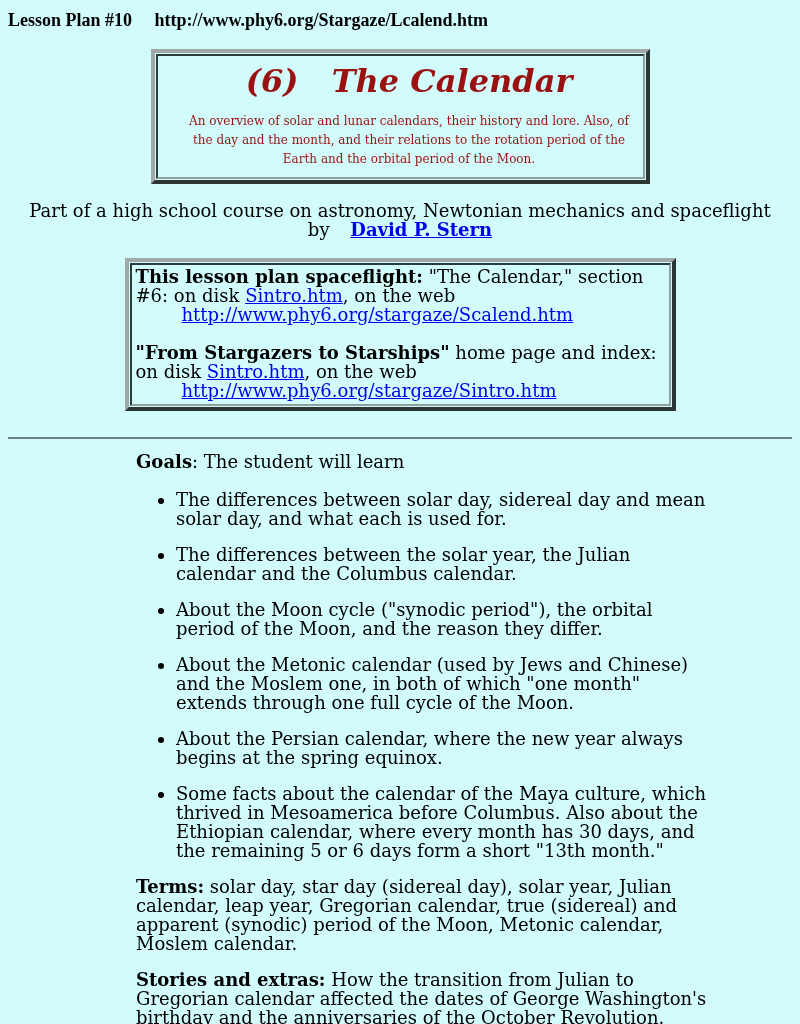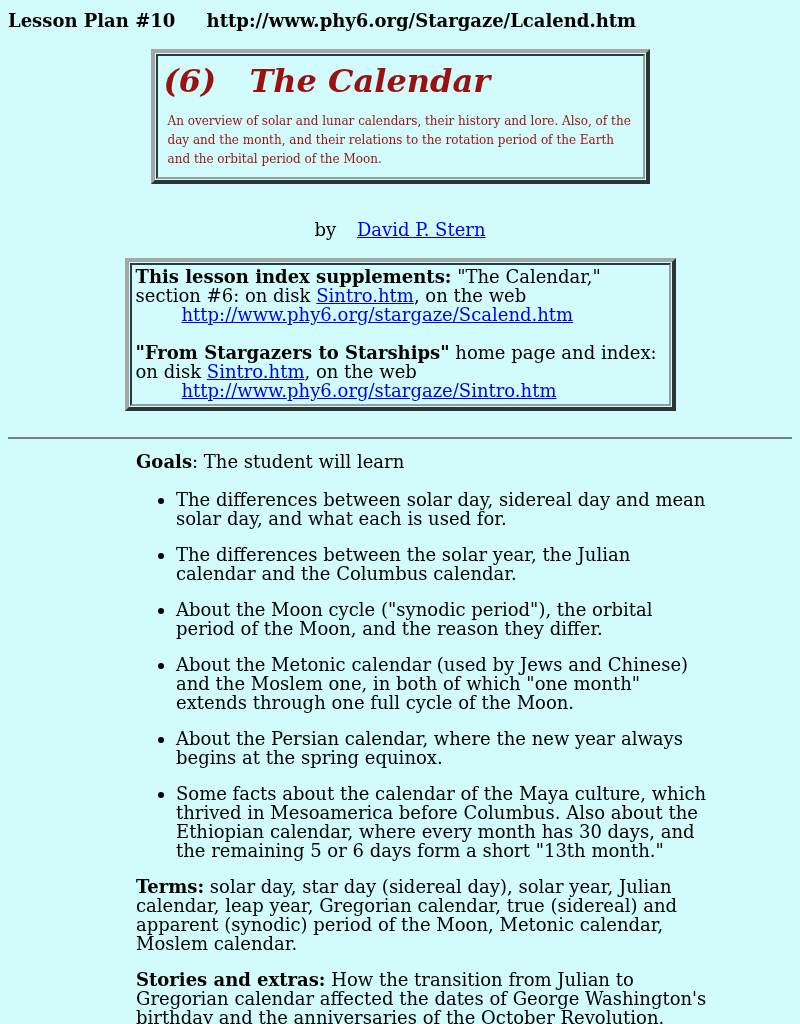--- a/index.html
+++ b/index.html
@@ -12,38 +12,39 @@
     background: #d2fbfb;
     color: #000000;
     font-family: "DejaVu Serif", serif;
     font-size: 18px;
   }
   .header {
     font-weight: bold;
     white-space: pre-wrap;
     margin: 2px 0 0 0;
     line-height: 21px;
+    font-family: Liberation Serif, serif;
   }
   .panel {
     border-style: solid;
     border-width: 4px;
     border-color: #a0a8a8 #2c3434 #2c3434 #a0a8a8;
     padding: 1px;
     margin: 18px auto 0 auto;
     background: transparent;
   }
   .panel-inner {
     border-style: solid;
     border-width: 2px;
     border-color: #2c3c3c #90a0a0 #90a0a0 #2c3c3c;
   }
   .panel-title { width: 489px; }
   .panel-title .panel-inner {
-    padding: 4px 6px 6px 6px;
-    text-align: left;
+    padding: 4px 6px 6px 24px;
+    text-align: center;
   }
   .lesson-title {
     font-family: "DejaVu Serif", serif;
     font-size: 32px;
     font-weight: bold;
     font-style: italic;
     color: #991111;
     white-space: pre-wrap;
     margin: 2px 0 0 0;
     line-height: 38px;
@@ -53,21 +54,21 @@
     line-height: 19px;
     color: #991111;
     margin: 12px 4px 2px 4px;
   }
   .byline {
     text-align: center;
     line-height: 19px;
     margin: 17px 0 19px 0;
   }
   a { color: #0000ee; text-decoration: underline; }
-  .bold-link { font-weight: normal; margin-left: 15px; }
+  .bold-link { font-weight: bold; margin-left: 15px; }
   .panel-supplement { width: 541px; margin-top: 0; }
   .panel-supplement .panel-inner {
     padding: 2px 4px 2px 4px;
     line-height: 19px;
     text-align: left;
   }
   .supp-para { margin: 0 0 19px 0; }
   .supp-para.last { margin: 0 0 2px 0; }
   .url-link {
     display: inline-block;
@@ -95,28 +96,28 @@
 <div class="header">Lesson Plan #10     http://www.phy6.org/Stargaze/Lcalend.htm</div>
 
 <div class="panel panel-title">
   <div class="panel-inner">
     <div class="lesson-title">(6)   The Calendar</div>
     <p class="lesson-subtitle">An overview of solar and lunar calendars, their history and lore. Also, of the day and the month, and their relations to the rotation period of the Earth and the orbital period of the Moon.</p>
   </div>
 </div>
 
 <p class="byline">
-  <br>
+  <span>Part of a high school course on astronomy, Newtonian mechanics and spaceflight</span><br>
   <span>by </span><a href="#" class="bold-link">David P. Stern</a>
 </p>
 
 <div class="panel panel-supplement">
   <div class="panel-inner">
     <p class="supp-para">
-      <b>This lesson index supplements:</b><span> "The Calendar," section #6: on disk </span><a href="#">Sintro.htm</a><span>, on the web</span><br>
+      <b>This lesson plan spaceflight:</b><span> "The Calendar," section #6: on disk </span><a href="#">Sintro.htm</a><span>, on the web</span><br>
       <a href="#" class="url-link">http://www.phy6.org/stargaze/Scalend.htm</a>
     </p>
     <p class="supp-para last">
       <b>"From Stargazers to Starships"</b><span> home page and index: on disk </span><a href="#">Sintro.htm</a><span>, on the web</span><br>
       <a href="#" class="url-link">http://www.phy6.org/stargaze/Sintro.htm</a>
     </p>
   </div>
 </div>
 
 <hr class="rule">

